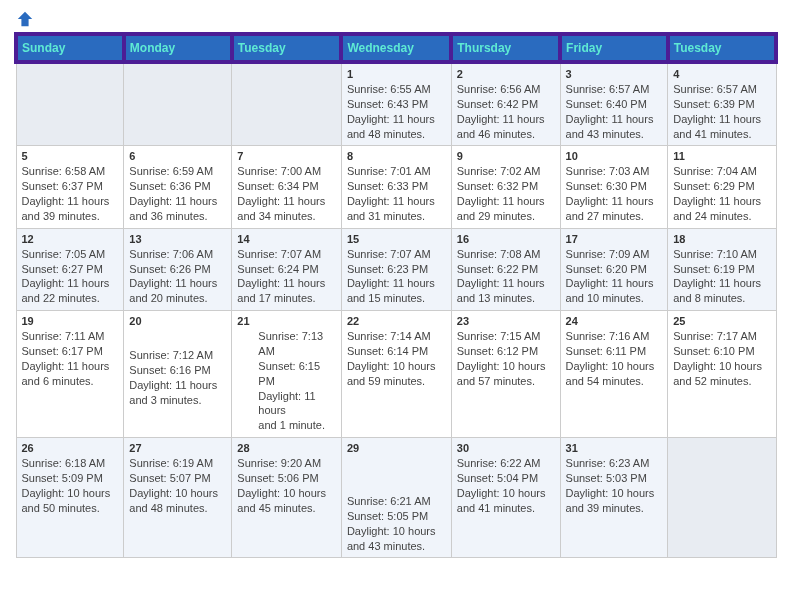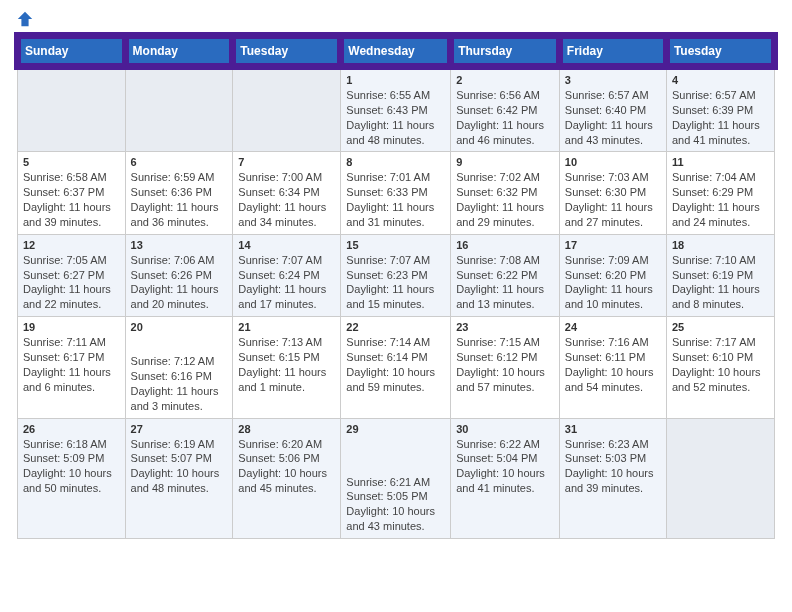--- a/index.html
+++ b/index.html
@@ -46,26 +46,26 @@
       font-size: 14px;
       color: #555;
     }
     .calendar {
       width: 100%;
       border-collapse: collapse;
       border: 1px solid #ccc;
     }
     .calendar th {
       background: #2a6bbf;
-      color: #ffffff;
+      color: #5eead4;
       font-size: 12px;
       font-weight: bold;
       padding: 5px 4px;
       text-align: left;
-      border: 7px solid #4c1d95;
+      border: 4px solid #4c1d95;
     }
     .calendar td {
       border: 1px solid #ccc;
       vertical-align: top;
       padding: 4px 5px;
       width: 113px;
       height: 78px;
       font-size: 10px;
       color: #333;
       background: #fff;
@@ -271,21 +271,21 @@
           </td>
           <td>
             <div class="day-num">20</div>
             <div class="day-info" style="white-space: pre-line; margin-top: 21px;">Sunrise: 7:12 AM
 Sunset: 6:16 PM
 Daylight: 11 hours
 and 3 minutes.</div>
           </td>
           <td>
             <div class="day-num">21</div>
-            <div class="day-info" style="white-space: pre-line;">Sunrise: 7:13 AM
+            <div class="day-info" style="white-space: pre-line; margin-left: 21px;">Sunrise: 7:13 AM
 Sunset: 6:15 PM
 Daylight: 11 hours
 and 1 minute.</div>
           </td>
           <td>
             <div class="day-num">22</div>
             <div class="day-info" style="white-space: pre-line;">Sunrise: 7:14 AM
 Sunset: 6:14 PM
 Daylight: 10 hours
 and 59 minutes.</div>
@@ -322,21 +322,21 @@
           </td>
           <td>
             <div class="day-num">27</div>
             <div class="day-info" style="white-space: pre-line;">Sunrise: 6:19 AM
 Sunset: 5:07 PM
 Daylight: 10 hours
 and 48 minutes.</div>
           </td>
           <td>
             <div class="day-num">28</div>
-            <div class="day-info" style="white-space: pre-line;">Sunrise: 6:20 AM
+            <div class="day-info" style="white-space: pre-line;">Sunrise: 9:20 AM
 Sunset: 5:06 PM
 Daylight: 10 hours
 and 45 minutes.</div>
           </td>
           <td>
             <div class="day-num">29</div>
             <div class="day-info" style="white-space: pre-line; margin-top: 40px;">Sunrise: 6:21 AM
 Sunset: 5:05 PM
 Daylight: 10 hours
 and 43 minutes.</div>

